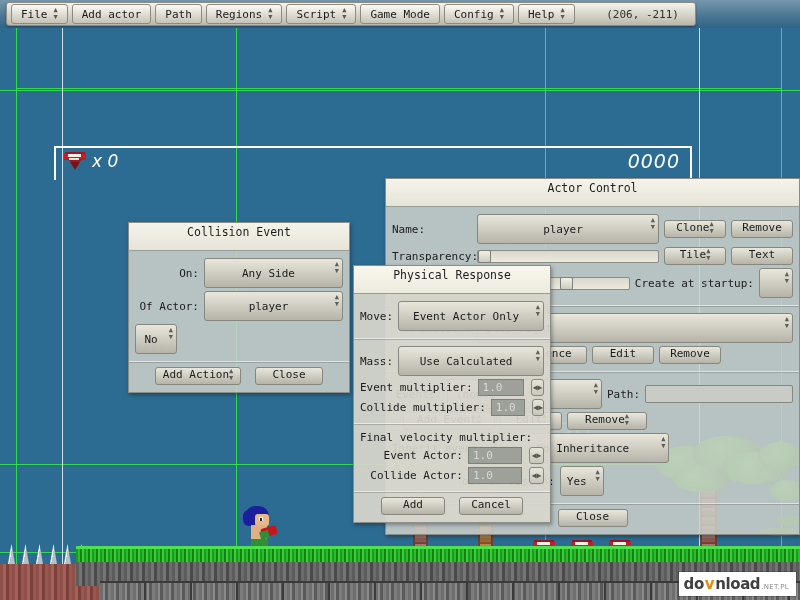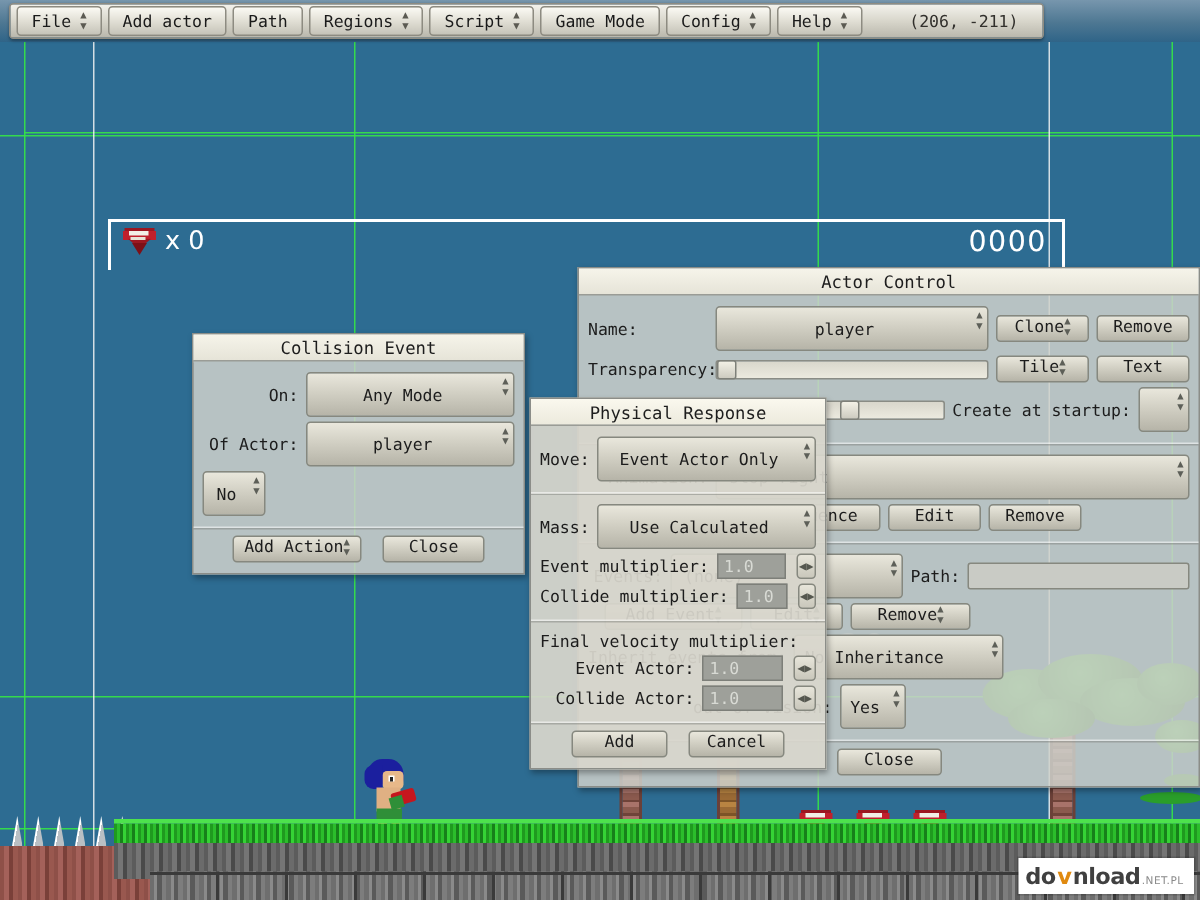--- a/index.html
+++ b/index.html
@@ -20,23 +20,24 @@
   }
   .sky{position:absolute;left:0;top:0;width:800px;height:572px;background:#2d6c92;}
 
   
   .gline-v{position:absolute;top:0;width:1px;height:572px;background:#35e04a;opacity:.95;}
   .gline-h{position:absolute;left:0;width:800px;height:1px;background:#35e04a;opacity:.95;}
   .wline-v{position:absolute;top:0;width:1px;height:572px;background:#f2f2f2;opacity:.85;}
 
   
   #hud{
-    position:absolute; left:72px; top:118px; width:638px; height:34px;
+    position:absolute; left:54px; top:118px; width:638px; height:34px;
     border:2px solid #ffffff; border-top:2px solid #fff;
     border-bottom:none;
+    font-style:italic;
   }
   #hud .hud-left{position:absolute;left:8px;top:3px;display:flex;align-items:center;gap:6px;}
   #hud .hud-count{color:#fff;font-size:17px;font-family:"DejaVu Sans",sans-serif;}
   #hud .hud-score{position:absolute;right:10px;top:2px;color:#fff;font-size:19px;letter-spacing:1px;font-family:"DejaVu Sans",sans-serif;margin-left:32px;}
 
   
   .gem{position:relative;width:22px;height:18px;}
   .gem i{position:absolute;display:block;}
   .gem .g1{left:1px;top:0;width:20px;height:7px;background:#9c1721;}
   .gem .g2{left:0;top:2px;width:22px;height:6px;background:#c0202c;}
@@ -105,21 +106,21 @@
   
   .dlg{
     position:absolute;
     background:rgba(206,208,203,.86);
     border:1px solid #8b8d88;
     box-shadow:1px 2px 4px rgba(0,0,0,.35);
     font-family:"DejaVu Sans Mono",monospace;
     color:#1c1c1c;
   }
   .dlg .tbar{
-    height:18px;line-height:18px;text-align:center;font-size:11.5px;
+    height:28px;line-height:18px;text-align:center;font-size:11.5px;
     background:linear-gradient(180deg,#f6f4ea 0%,#e6e4d8 100%);
     border-bottom:1px solid #9a9c96;color:#1d1d1d;
   }
   .dlg .sect{border-bottom:1px solid rgba(255,255,255,.55);
              box-shadow:0 1px 0 rgba(120,122,118,.45);padding:4px 6px;}
   .dlg .sect:last-child{border-bottom:none;box-shadow:none;}
   .row{display:flex;align-items:center;gap:5px;margin:3px 0;}
   .lbl{font-size:11px;white-space:nowrap;}
   .r{justify-content:flex-end;}
 
@@ -409,21 +410,21 @@
   </div>
 </div>
 
 <div class="dlg" id="dlg-collision">
   <div class="tbar">Collision Event</div>
 
   <div class="sect">
     <div class="row">
       <span class="lbl" style="width:64px;text-align:right">On:</span>
       <div class="combo">
-        <span>Any Mode</span>
+        <span>Any Side</span>
         <span class="sp">▲<span>▼</span></span>
       </div>
     </div>
     <div class="row">
       <span class="lbl" style="width:64px;text-align:right">Of Actor:</span>
       <div class="combo">
         <span>player</span>
         <span class="sp">▲<span>▼</span></span>
       </div>
     </div>

